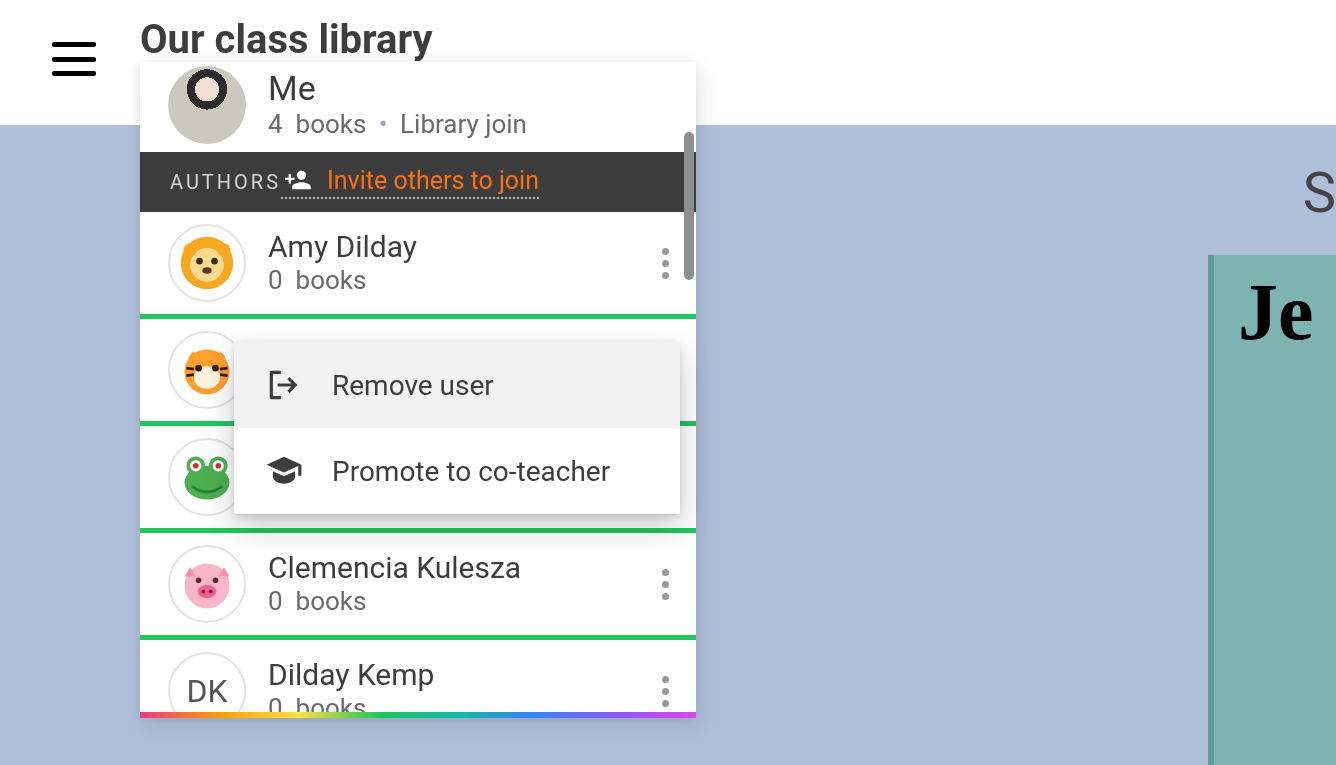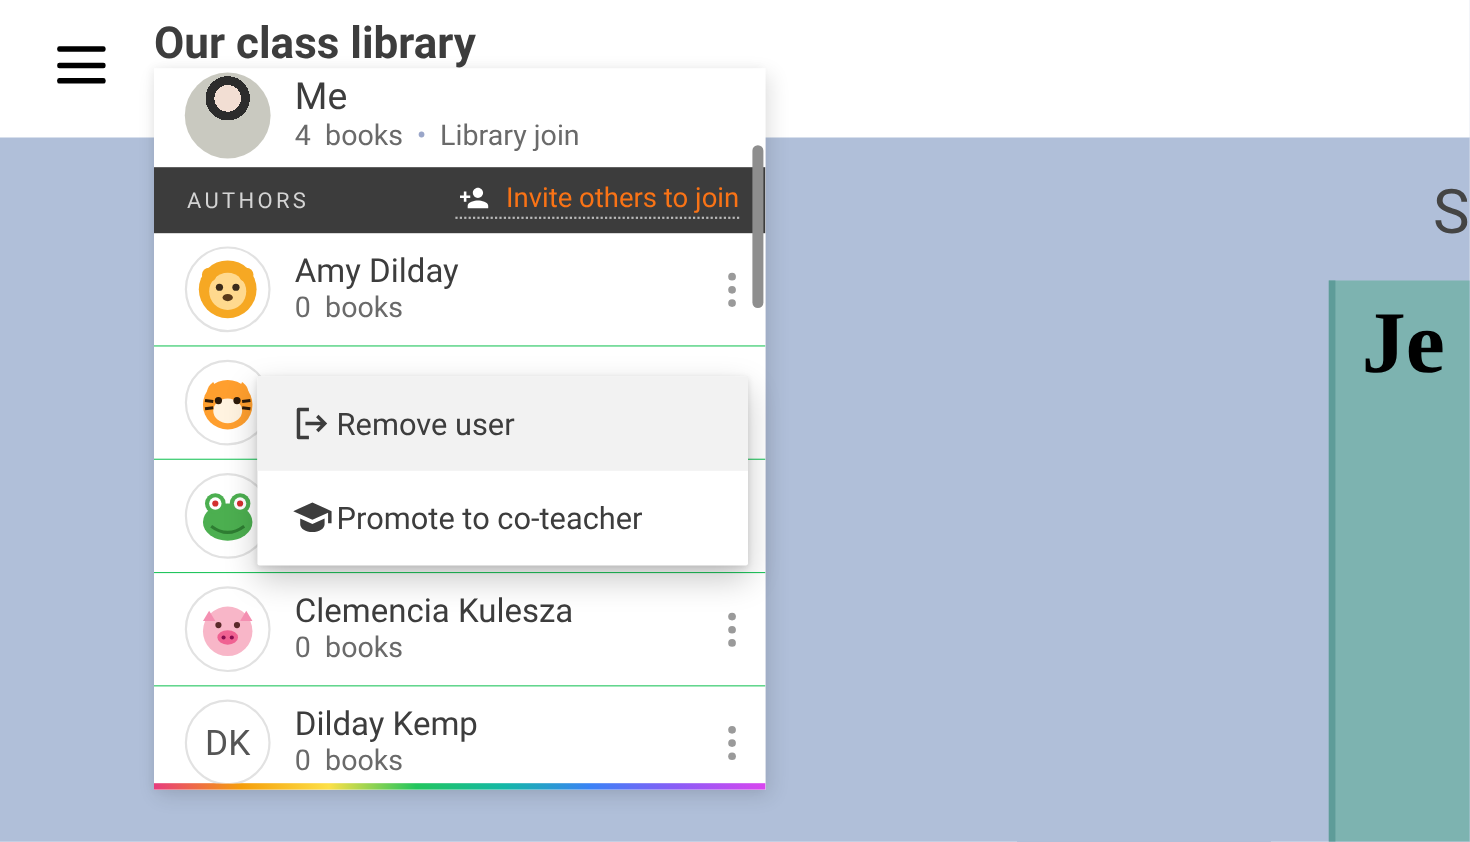--- a/index.html
+++ b/index.html
@@ -72,55 +72,55 @@
   }
   .me-avatar {
     background: radial-gradient(circle at 50% 30%, #f2ded3 0 18%, #2c2c2c 18% 30%, #c9c9c0 30% 100%);
   }
   .me-text .name { font-size:34px; font-weight:400; color:#3d3d3d; line-height:1.05;}
   .me-text .sub  { font-size:26px; color:#6a6a6a; margin-top:2px;}
   .me-text .sub .dot { color:#9aa6c9; padding:0 6px;}
   
   .section-bar {
     background:#3c3c3c; color:#fff; height:60px;
-    display:flex; align-items:center; justify-content:space-between;
+    display:flex; align-items:center; 
     padding:0 24px 0 30px;
   }
   .section-bar .label { font-size:20px; letter-spacing:3px; color:#d4d4d4;}
   .invite {
     display:flex; align-items:center; gap:12px; cursor:pointer;
     font-size:25px; color:#f97316;
     border-bottom:2px dotted #bbbbbb; padding-bottom:2px;
   }
   .invite svg { width:34px; height:28px; fill:#fff;}
   
   .row {
     display:flex; align-items:center; padding:12px 10px 12px 28px;
-    border-bottom:1px solid #22c55e; position:relative;
+    border-bottom:5px solid #22c55e; position:relative;
     gap:22px;
   }
   .row .info .name { font-size:30px; color:#3d3d3d; font-weight:400; line-height:1.05;}
   .row .info .sub  { font-size:26px; color:#6a6a6a; margin-top:2px;}
   .row .menu-btn {
     margin-left:auto; width:42px; height:56px; display:flex; align-items:center; justify-content:center;
     cursor:pointer;
   }
   .dots { display:flex; flex-direction:column; gap:5px;}
   .dots span { width:7px; height:7px; border-radius:50%; background:#9a9a9a;}
   .avatar.ring { border:2px solid #e2e2e2; background:#fff; }
   .avatar.ring svg { width:60px; height:60px; }
   
   .popover {
     position:absolute; left:234px; top:342px; width:446px;
     background:#fff; border-radius:2px;
     box-shadow: 0 12px 30px rgba(0,0,0,0.22), 0 2px 6px rgba(0,0,0,0.12);
     z-index:20;
   }
   .pop-item {
-    display:flex; align-items:center; 
+    display:flex; align-items:center; gap:26px;
     padding:24px 28px; font-size:28px; color:#3d3d3d;
     cursor:pointer;
   }
   .pop-item.hover { background:#f2f2f2; }
   .pop-item svg { width:44px; height:38px; fill:#3d3d3d; flex:0 0 44px;}
   
   .rainbow {
     height:6px; width:100%;
     background:linear-gradient(90deg,#e73c7e,#f59e0b,#fde047,#22c55e,#14b8a6,#3b82f6,#8b5cf6,#d946ef);
   }

